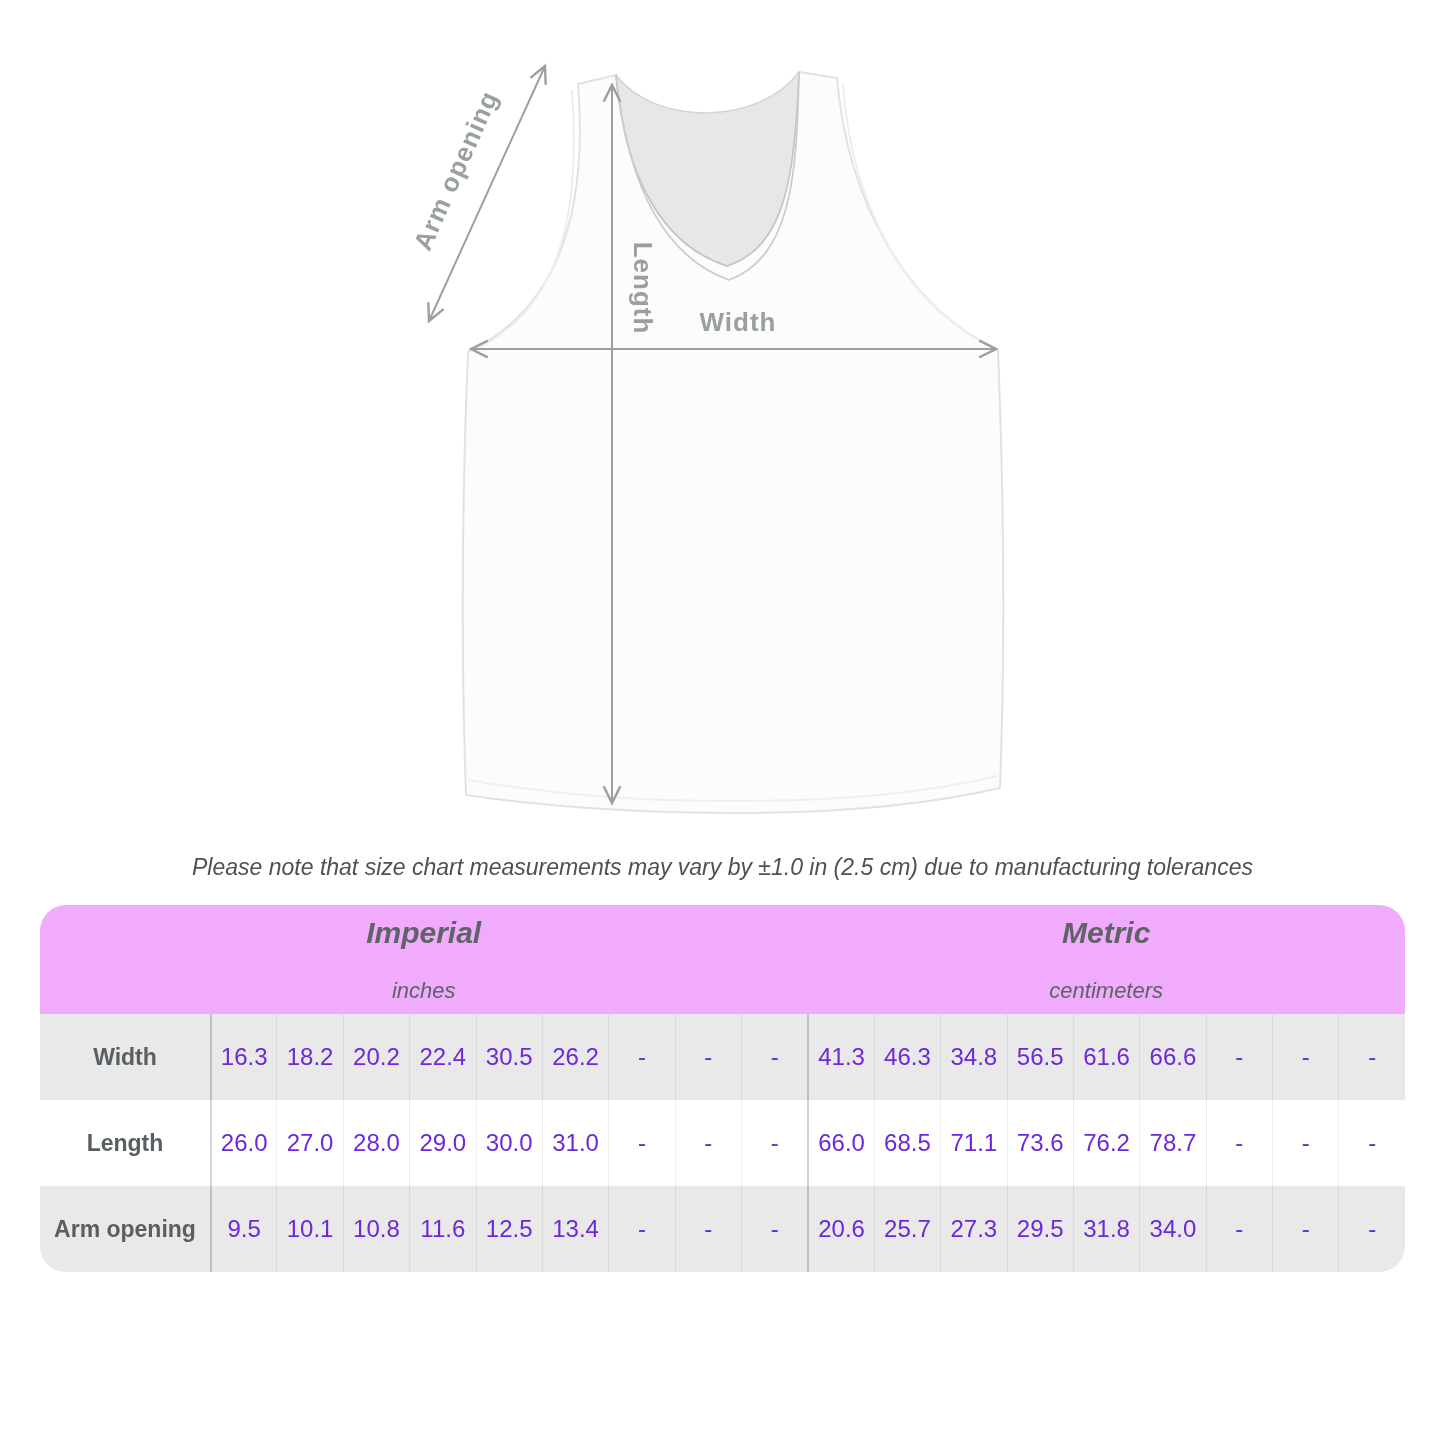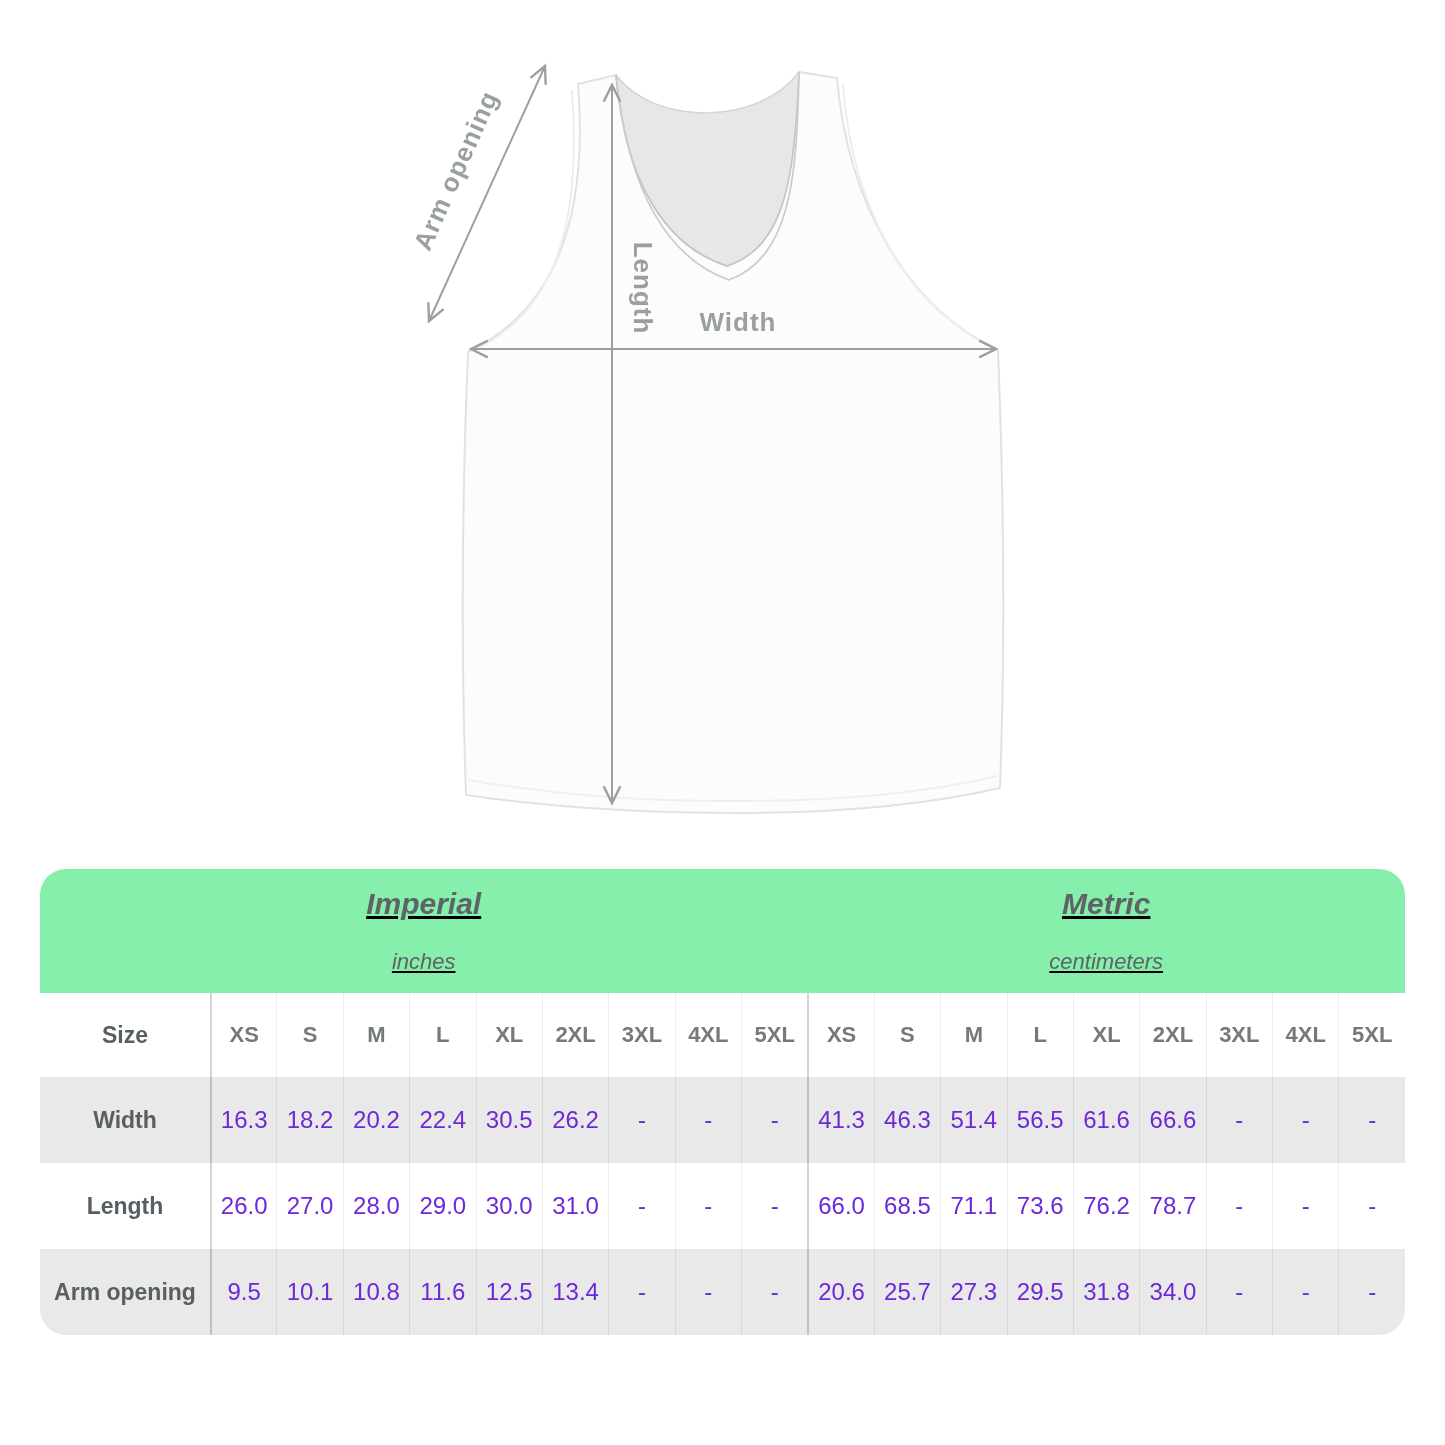--- a/index.html
+++ b/index.html
@@ -16,21 +16,21 @@
   .note{margin:9px 0 0 0;text-align:center;font-size:23px;font-style:italic;color:#4d5154;}
 
   
   table.size-table{
     width:1365px;margin:24px 40px 0 40px;
     border-collapse:separate;border-spacing:0;table-layout:fixed;
   }
   table.size-table td{padding:0;text-align:center;vertical-align:middle;}
   col.c-label{width:170px;}
 
-  .band{background:#86efac;height:124px;text-decoration:underline;}
+  .band{background:#f0abfc;height:109px;}
   .band-l{border-top-left-radius:26px;}
   .band-r{border-top-right-radius:26px;}
   .g-label{font-size:30px;font-weight:bold;font-style:italic;color:#5d6366;}
   .g-sub{margin-top:28px;font-size:22px;font-style:italic;color:#5d6366;}
 
   .head-row td{height:84px;background:#ffffff;}
   .szh{font-size:22px;font-weight:bold;color:#75797c;}
   .size-head{font-size:23px;font-weight:bold;color:#585f63;}
 
   .r td{height:86px;}
@@ -89,20 +89,21 @@
       </g>
       <text class="mlabel" transform="translate(634,288) rotate(90)" text-anchor="middle">Length</text>
 
       <g>
         <line x1="471" y1="349" x2="996" y2="349" stroke="#9aa0a2" stroke-width="2" marker-start="url(#ah)" marker-end="url(#ah)"></line>
       </g>
       <text class="mlabel" x="738" y="331" text-anchor="middle">Width</text>
     </svg>
   </div>
 
+  <p class="note">Please note that size chart measurements may vary by ±1.0 in (2.5 cm) due to manufacturing tolerances</p>
 
   <table class="size-table">
     <colgroup>
       <col class="c-label">
         <col>
         <col>
         <col>
         <col>
         <col>
         <col>
@@ -124,56 +125,35 @@
         <td class="band band-l" colspan="10">
           <div class="g-label">Imperial</div>
           <div class="g-sub">inches</div>
         </td>
         <td class="band band-r" colspan="9">
           <div class="g-label">Metric</div>
           <div class="g-sub">centimeters</div>
         </td>
       </tr>
 
-      <tr class="head-row">
-        <td class="size-head">Size</td>
-        <td class="szh sep-strong">XS</td>
-        <td class="szh sep">S</td>
-        <td class="szh sep">M</td>
-        <td class="szh sep">L</td>
-        <td class="szh sep">XL</td>
-        <td class="szh sep">2XL</td>
-        <td class="szh sep">3XL</td>
-        <td class="szh sep">4XL</td>
-        <td class="szh sep">5XL</td>
-        <td class="szh sep-strong">XS</td>
-        <td class="szh sep">S</td>
-        <td class="szh sep">M</td>
-        <td class="szh sep">L</td>
-        <td class="szh sep">XL</td>
-        <td class="szh sep">2XL</td>
-        <td class="szh sep">3XL</td>
-        <td class="szh sep">4XL</td>
-        <td class="szh sep">5XL</td>
-      </tr>
 
       <tr class="r gray">
         <td class="rl">Width</td>
         <td class="v sep-strong">16.3</td>
         <td class="v sep">18.2</td>
         <td class="v sep">20.2</td>
         <td class="v sep">22.4</td>
         <td class="v sep">30.5</td>
         <td class="v sep">26.2</td>
         <td class="v sep">-</td>
         <td class="v sep">-</td>
         <td class="v sep">-</td>
         <td class="v sep-strong">41.3</td>
         <td class="v sep">46.3</td>
-        <td class="v sep">51.4</td>
+        <td class="v sep">34.8</td>
         <td class="v sep">56.5</td>
         <td class="v sep">61.6</td>
         <td class="v sep">66.6</td>
         <td class="v sep">-</td>
         <td class="v sep">-</td>
         <td class="v sep">-</td>
       </tr>
 
       <tr class="r white">
         <td class="rl">Length</td>

